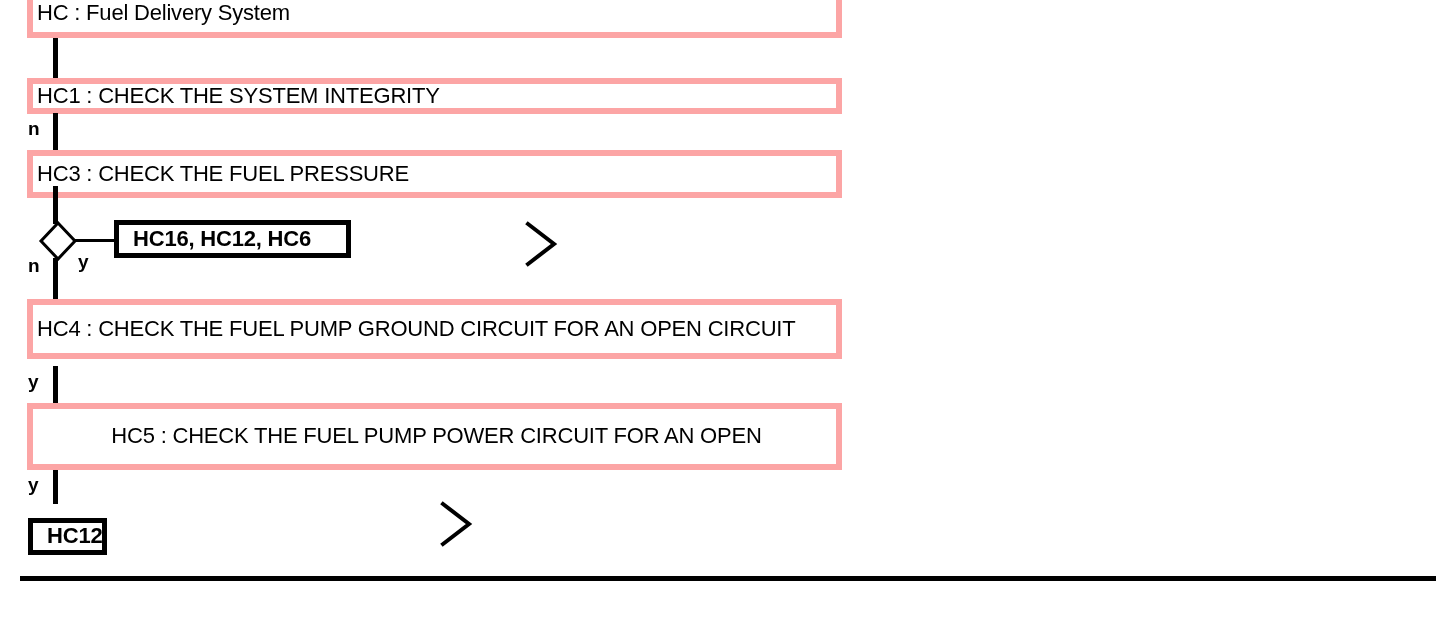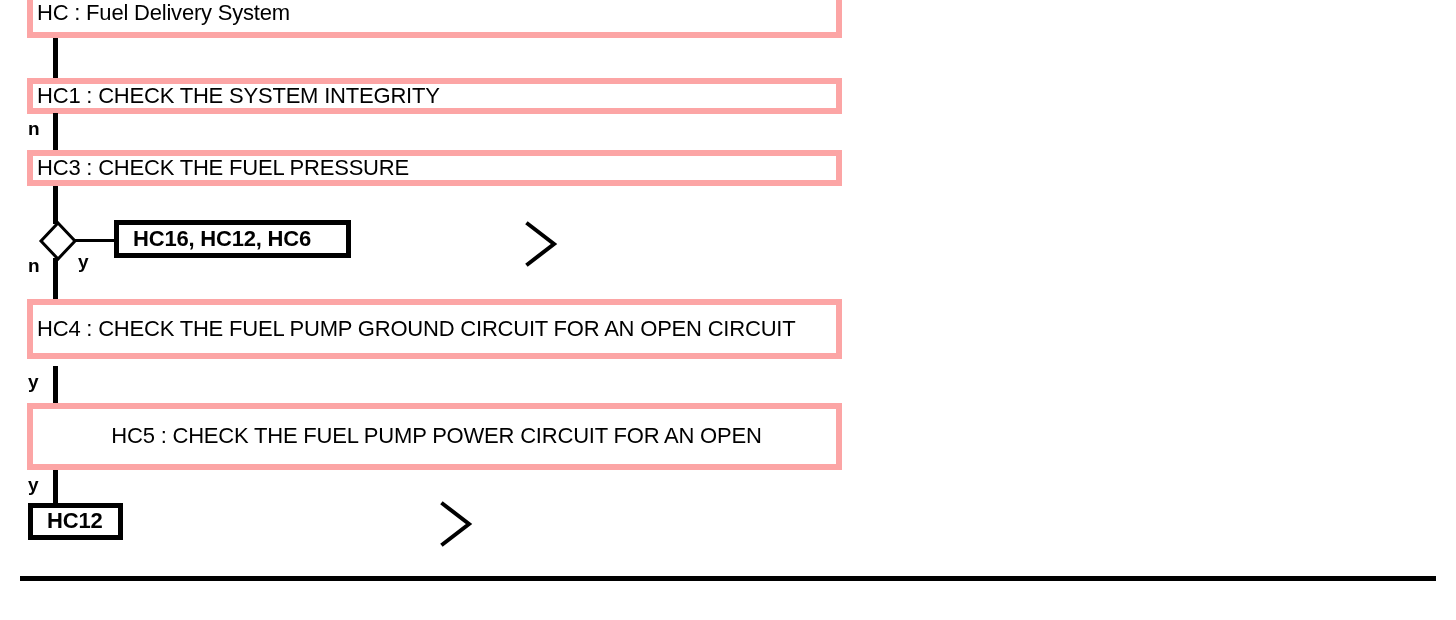--- a/index.html
+++ b/index.html
@@ -103,21 +103,21 @@
 
   <div class="connector" style="left:53px; top:38px; width:5px; height:40px;"></div>
 
   <div class="node-box" style="left:27px; top:78px; width:815px; height:36px;">
     <span class="node-text">HC1 : CHECK THE SYSTEM INTEGRITY</span>
   </div>
 
   <div class="connector" style="left:53px; top:113px; width:5px; height:38px;"></div>
   <div class="branch-label" style="left:28px; top:119px;">n</div>
 
-  <div class="node-box" style="left:27px; top:150px; width:815px; height:36px;">
+  <div class="node-box" style="left:27px; top:150px; width:815px; height:48px;">
     <span class="node-text">HC3 : CHECK THE FUEL PRESSURE</span>
   </div>
 
   <div class="connector" style="left:53px; top:186px; width:5px; height:38px;"></div>
 
   <svg class="decision" style="left:38px; top:220px;" width="40" height="42" viewBox="0 0 40 42">
     <polygon points="20,3 37,21 20,39 3,21" fill="#ffffff" stroke="#000000" stroke-width="3"></polygon>
   </svg>
 
   <div class="connector" style="left:75px; top:239px; width:42px; height:3px;"></div>
@@ -141,21 +141,21 @@
   <div class="connector" style="left:53px; top:366px; width:5px; height:38px;"></div>
   <div class="branch-label" style="left:28px; top:372px;">y</div>
 
   <div class="node-box" style="left:27px; top:403px; width:815px; height:67px;justify-content:center;">
     <span class="node-text">HC5 : CHECK THE FUEL PUMP POWER CIRCUIT FOR AN OPEN</span>
   </div>
 
   <div class="connector" style="left:53px; top:470px; width:5px; height:34px;"></div>
   <div class="branch-label" style="left:28px; top:475px;">y</div>
 
-  <div class="ref-box" style="left:28px; top:503px; width:95px; height:37px;">
+  <div class="ref-box" style="left:28px; top:518px; width:79px; height:37px;">
     <span class="node-text">HC12</span>
   </div>
 
   <svg class="chevron" style="left:437px; top:498px;" width="40" height="52" viewBox="0 0 40 52">
     <polyline points="6,6 32,26 6,46" fill="none" stroke="#000000" stroke-width="4" stroke-linecap="square" stroke-linejoin="miter"></polyline>
   </svg>
 
   <div class="footer-rule" style="left:20px; top:576px; width:1416px; height:5px;"></div>
 
 </div>

